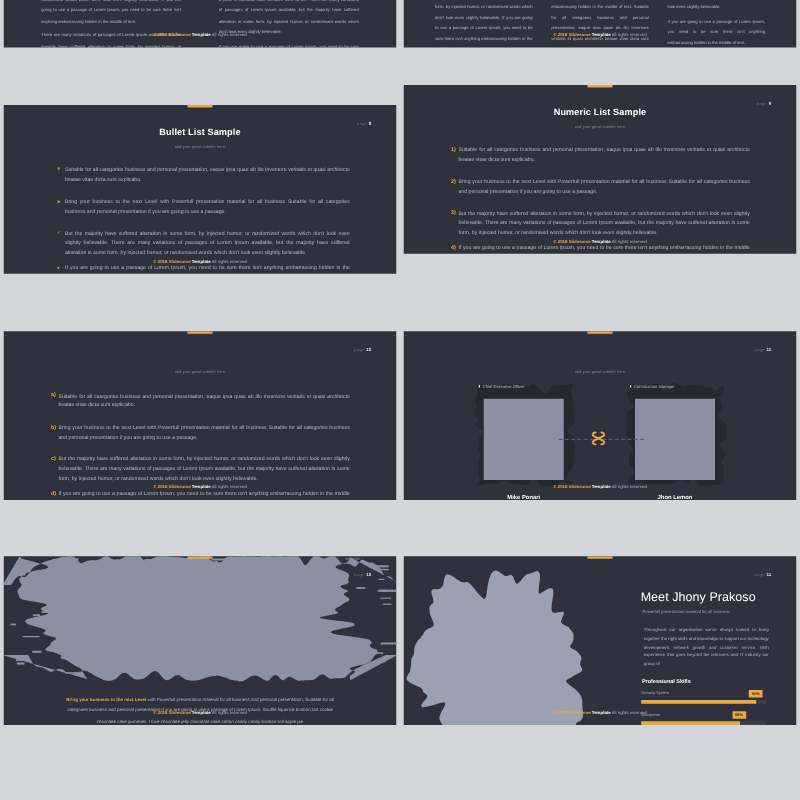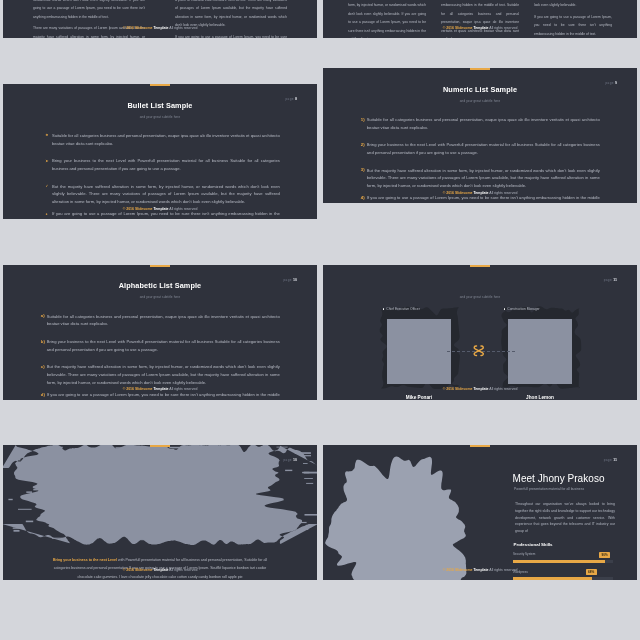--- a/index.html
+++ b/index.html
@@ -142,21 +142,20 @@
           <span class="mk">4)</span>
           <span class="tx">If you are going to use a passage of Lorem Ipsum, you need to be sure there isn't anything embarrassing hidden in the middle of text. Suitable for all categories business and personal presentation.</span>
         </div>
     </div>
     <div class="footer"><span class="y">© 2016 </span><span class="y">Slidesome</span> <span class="tpl">Template</span><span> All rights reserved</span></div>
   </div>
 
   <div class="slide" style="left:3px;top:264.5px">
     <div class="accent"></div>
     <div class="pagenum"><span>page</span> <b>10</b></div>
-    <div class="title" style="top:16.6px">Alphabetic List Sample</div>
     <div class="subtitle" style="top:30.5px">and your great subtitle here</div>
     <div class="list">
       <div class="li" style="top:0px">
           <span class="mk">a)</span>
           <span class="tx">Suitable for all categories business and personal presentation, eaque ipsa quae ab illo inventore veritatis et quasi architecto beatae vitae dicta sunt explicabo.</span>
         </div>
       <div class="li" style="top:25.3px">
           <span class="mk">b)</span>
           <span class="tx">Bring your business to the next Level with Powerfull presentation material for all business Suitable for all categories business and personal presentation if you are going to use a passage.</span>
         </div>

